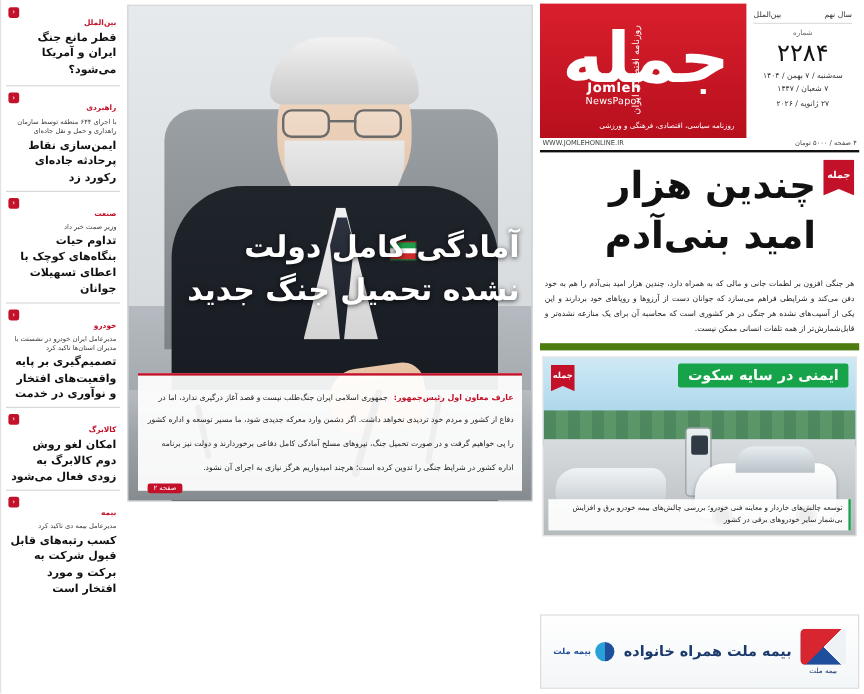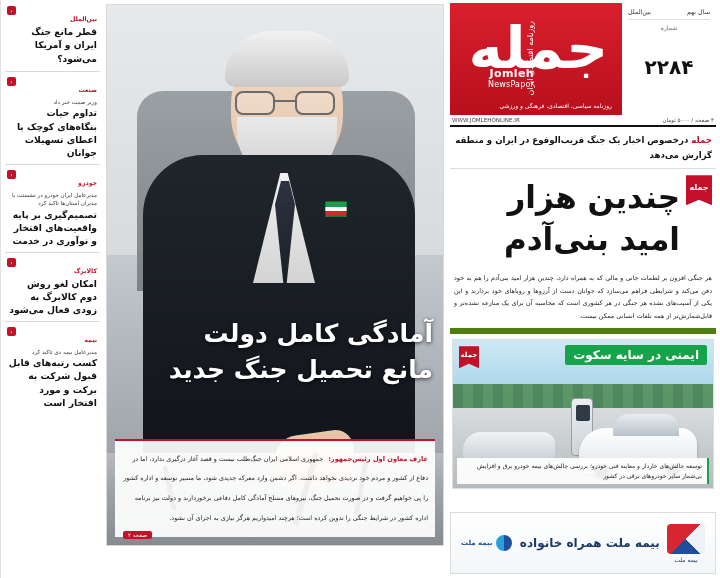--- a/index.html
+++ b/index.html
@@ -70,21 +70,21 @@
     font-size: 6px;
     line-height: 9px;
     text-align: center;
   }
 
   
   .center {
     position: absolute;
     top: 4px; left: 106px;
     width: 338px;
-    height: 542px;
+    height: 414px;
     border: 1px solid #d9d9d9;
     overflow: hidden;
     background: #cfd3d6;
   }
   .photo {
     position: absolute;
     inset: 0;
     background:
       radial-gradient(circle at 52% 22%, #f0d8c6 0 52px, rgba(240,216,198,0) 53px),
       linear-gradient(180deg, #dfe3e6 0%, #cdd2d6 38%, #b9bfc4 56%, #8f9499 100%);
@@ -285,25 +285,24 @@
     display: flex;
     justify-content: space-between;
     font-size: 6.4px;
     color: #333;
     border-bottom: 1px solid #ddd;
     padding-bottom: 2px;
     margin-bottom: 3px;
   }
   .issue-no {
     font-size: 20px;
-    font-weight: bold;
+    font-weight: normal;
     color: #111;
     letter-spacing: 1px;
     line-height: 1.1;
-    margin-top: 23px;
   }
   .issue-label { font-size: 6px; color: #666; }
   .dates { font-size: 6.4px; color: #333; line-height: 1.8; margin-top: 3px; }
   .dates div { white-space: nowrap; }
   .masthead-foot {
     position: absolute;
     left: 0; right: 0; bottom: 2px;
     display: flex;
     justify-content: space-between;
     font-size: 5.6px;
@@ -484,20 +483,26 @@
   <div class="sidebar">
 
     <div class="brief">
       <span class="brief-arrow">‹</span>
       <span class="brief-kicker">بین‌الملل</span>
       <div class="brief-head">قطر مانع جنگ ایران و آمریکا می‌شود؟</div>
       <div class="brief-sub"></div>
     </div>
 
 
+    <div class="brief">
+      <span class="brief-arrow">‹</span>
+      <span class="brief-kicker">راهبردی</span>
+      <div class="brief-sub">با اجرای ۶۴۴ منطقه توسط سازمان راهداری و حمل و نقل جاده‌ای</div>
+      <div class="brief-head">ایمن‌سازی نقاط پرحادثه جاده‌ای رکورد زد</div>
+    </div>
 
     <div class="brief">
       <span class="brief-arrow">‹</span>
       <span class="brief-kicker">صنعت</span>
       <div class="brief-sub">وزیر صمت خبر داد</div>
       <div class="brief-head">تداوم حیات بنگاه‌های کوچک با اعطای تسهیلات جوانان</div>
     </div>
 
     <div class="brief">
       <span class="brief-arrow">‹</span>
@@ -538,21 +543,21 @@
       <div class="ph-desk"></div>
       <div class="ph-hand"></div>
       <div class="ph-pen"></div>
       <div class="ph-mic"></div>
       <div class="ph-mic2"></div>
     </div>
 
     <div class="center-caption">
       <div class="center-title">
         <span>آمادگی کامل دولت</span>
-        <span class="line2">مانع تحمیل جنگ جدید</span>
+        <span class="line2">نشده تحمیل جنگ جدید</span>
       </div>
     </div>
 
     <div class="center-lead-box">
       <span class="center-lead-byline">عارف معاون اول رئیس‌جمهور:</span>
       <span class="center-lead-text">جمهوری اسلامی ایران جنگ‌طلب نیست و قصد آغاز درگیری ندارد، اما در دفاع از کشور و مردم خود تردیدی نخواهد داشت. اگر دشمن وارد معرکه جدیدی شود، ما مسیر توسعه و اداره کشور را پی خواهیم گرفت و در صورت تحمیل جنگ، نیروهای مسلح آمادگی کامل دفاعی برخوردارند و دولت نیز برنامه اداره کشور در شرایط جنگی را تدوین کرده است؛ هرچند امیدواریم هرگز نیازی به اجرای آن نشود.</span>
       <span class="center-page-badge">صفحه ۲</span>
     </div>
   </div>
 
@@ -569,34 +574,33 @@
         <div class="logo-tag">روزنامه سیاسی، اقتصادی، فرهنگی و ورزشی</div>
       </div>
 
       <div class="masthead-meta">
         <div class="meta-top">
           <span>سال نهم</span>
           <span>بین‌الملل</span>
         </div>
         <div class="issue-label">شماره</div>
         <div class="issue-no">۲۲۸۴</div>
+        <div class="dates">
+          <div>سه‌شنبه / ۷ بهمن / ۱۴۰۴</div>
+          <div>۷ شعبان / ۱۴۴۷</div>
+          <div>۲۷ ژانویه / ۲۰۲۶</div>
+        </div>
       </div>
 
       <div class="masthead-foot">
         <span>۴ صفحه / ۵۰۰۰ تومان</span>
         <span>WWW.JOMLEHONLINE.IR</span>
       </div>
     </div>
 
-    <div class="deck">
-      <div class="deck-text">
-        <span class="brand">جمله</span>
-        <span>درخصوص اخبار یک جنگ قریب‌الوقوع در ایران و منطقه گزارش می‌دهد</span>
-      </div>
-    </div>
 
     <div class="main-head">
       <div class="flag-badge">جمله</div>
       <div class="main-title">
         <span>چندین هزار</span>
         <span class="l2">امید بنی‌آدم</span>
       </div>
     </div>
     <div class="main-body">هر جنگی افزون بر لطمات جانی و مالی که به همراه دارد، چندین هزار امید بنی‌آدم را هم به خود دفن می‌کند و شرایطی فراهم می‌سازد که جوانان دست از آرزوها و رویاهای خود بردارند و این یکی از آسیب‌های نشده هر جنگی در هر کشوری است که محاسبه آن برای یک منازعه نشده‌تر و قابل‌شمارش‌تر از همه تلفات انسانی ممکن نیست.</div>
 

